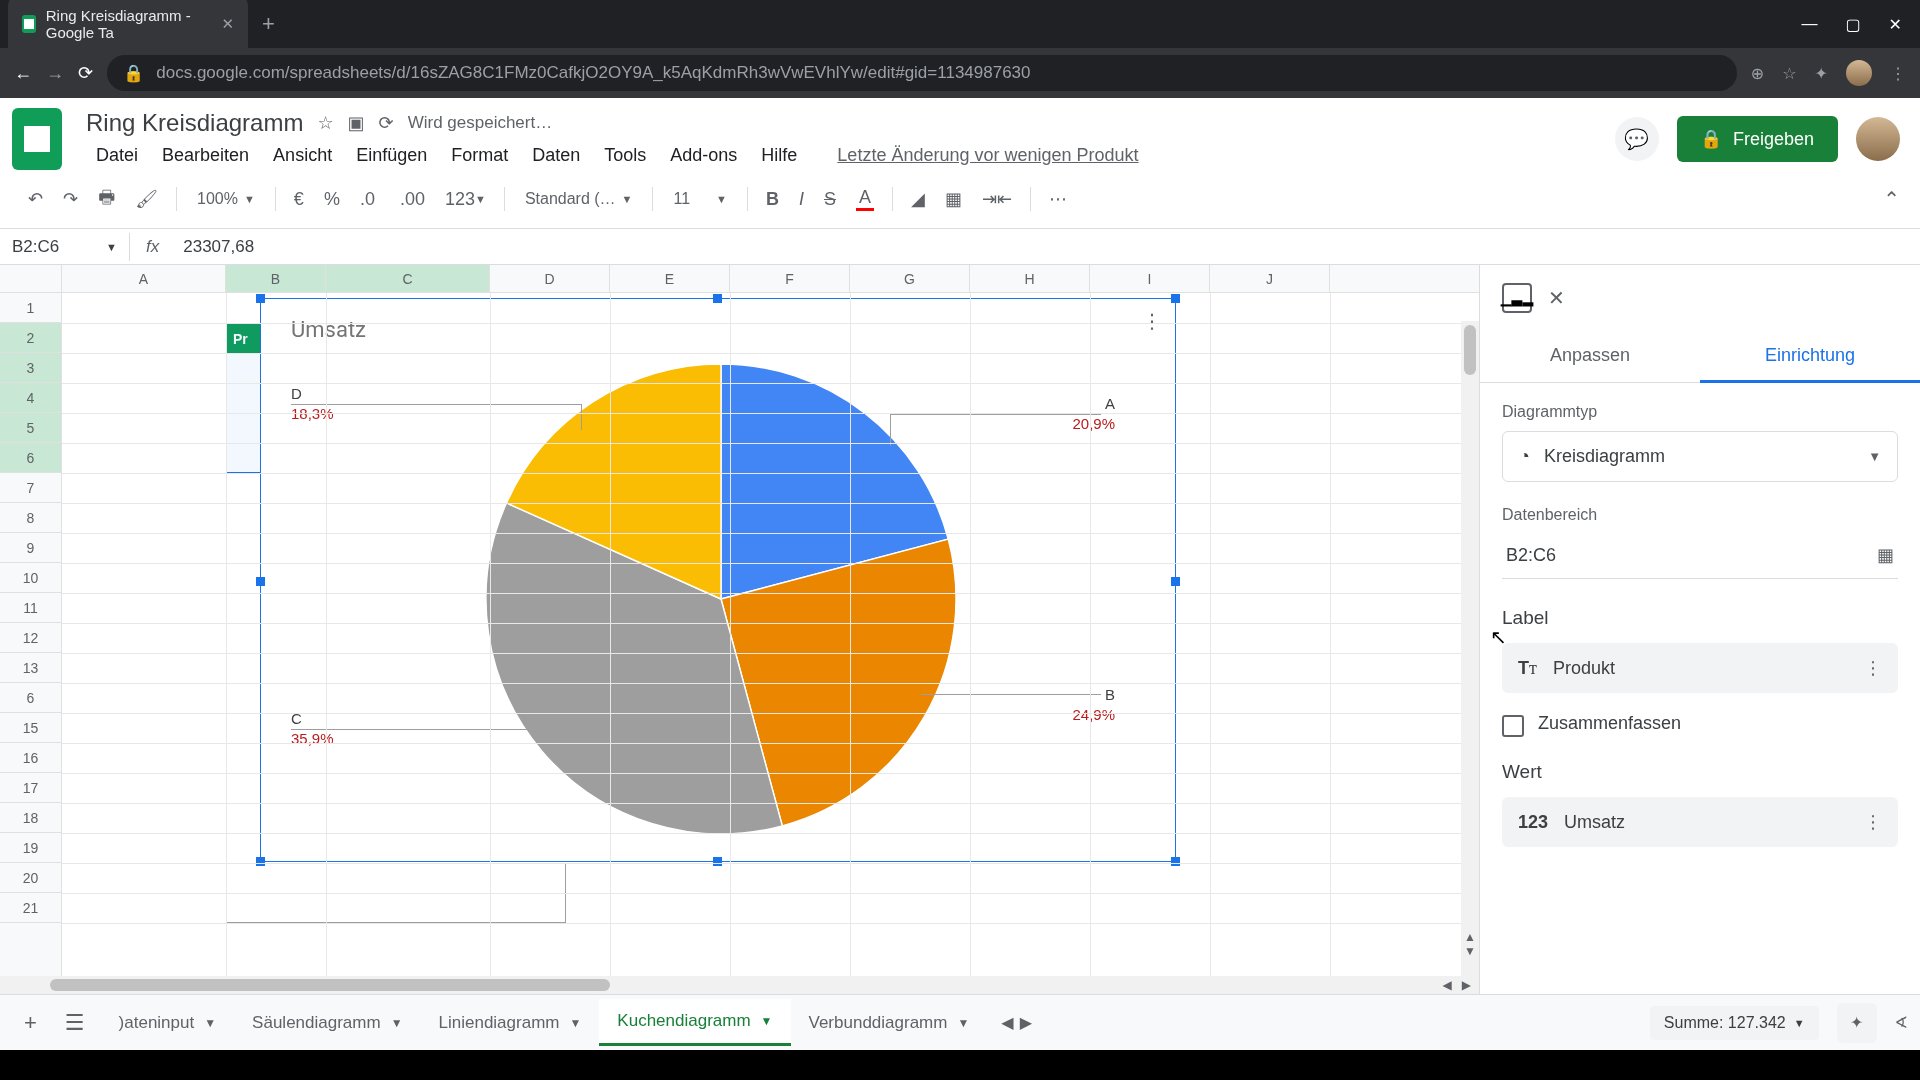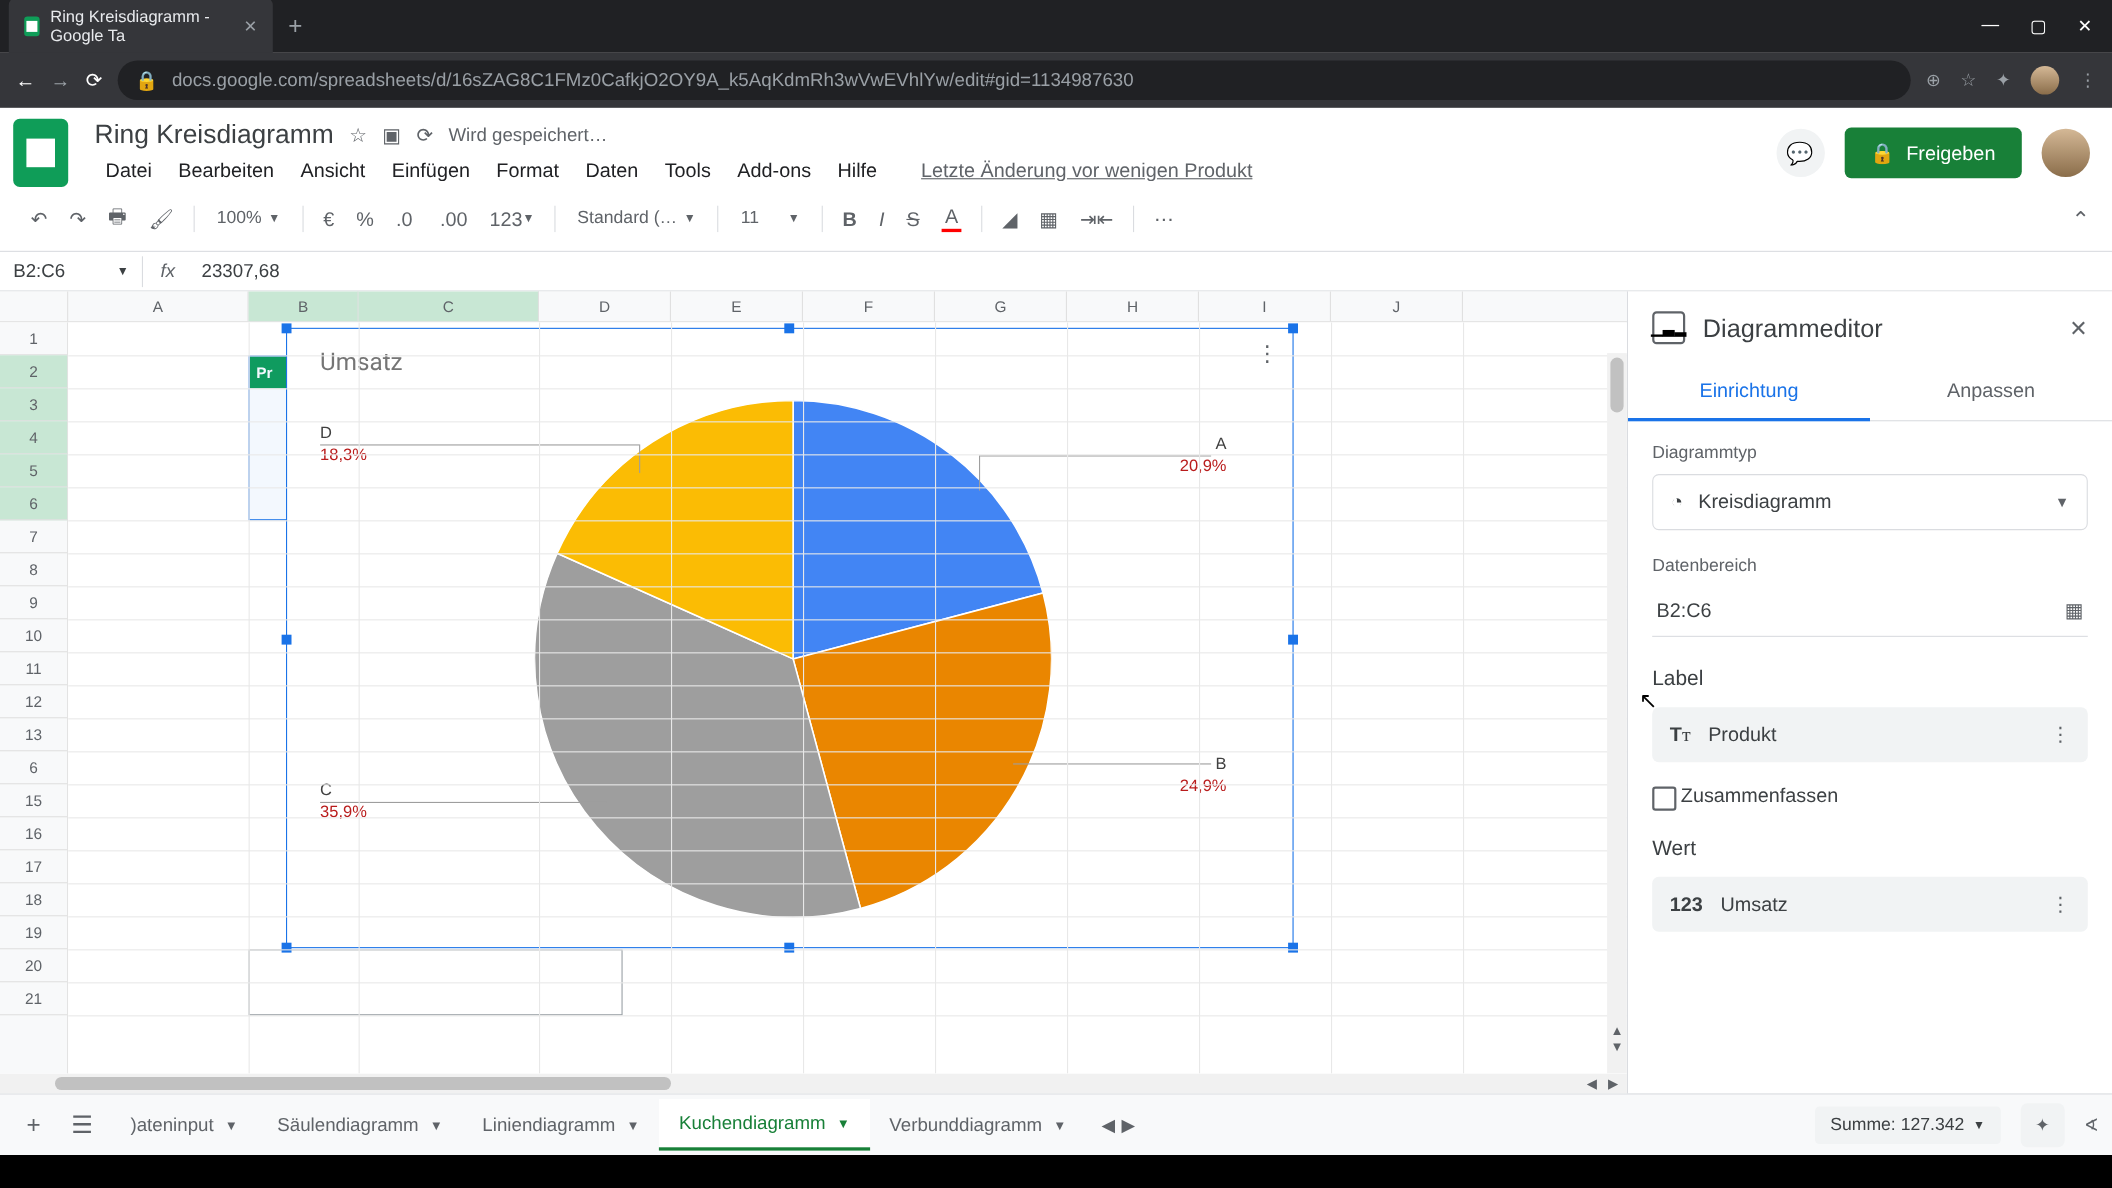--- a/index.html
+++ b/index.html
@@ -109,21 +109,21 @@
 .editor-tab.active { color:#1a73e8; border-bottom:3px solid #1a73e8; font-weight:500; }
 .editor-body { padding:20px 22px; overflow-y:auto; flex:1; }
 .ed-label { font-size:16px; color:#5f6368; margin-bottom:10px; }
 .ed-select { border:1px solid #dadce0; border-radius:6px; padding:14px 16px; display:flex; align-items:center; gap:14px; font-size:18px; color:#3c4043; margin-bottom:24px; }
 .ed-select .dd { margin-left:auto; color:#5f6368; font-size:13px; }
 .ed-input { border-bottom:1px solid #dadce0; padding:10px 4px 12px; font-size:18px; color:#3c4043; margin-bottom:28px; display:flex; align-items:center; }
 .ed-input .grid-icon { margin-left:auto; color:#5f6368; }
 .ed-section-title { font-size:19px; font-weight:500; color:#3c4043; margin-bottom:14px; }
 .ed-chip { background:#f1f3f4; border-radius:6px; padding:14px 16px; display:flex; align-items:center; gap:16px; font-size:18px; color:#3c4043; margin-bottom:20px; }
 .ed-chip .dots { margin-left:auto; color:#5f6368; }
-.ed-check { display:flex; align-items:flex-start; gap:4px; font-size:18px; color:#3c4043; margin-bottom:24px; }
+.ed-check { display:flex; align-items:flex-start; gap:14px; font-size:18px; color:#3c4043; margin-bottom:24px; }
 .checkbox { width:22px; height:22px; border:2px solid #5f6368; border-radius:3px; flex-shrink:0; margin-top:2px; }
 .cursor-arrow { position:absolute; font-size:20px; pointer-events:none; }
 </style>
 </head>
 <body>
 
 <div class="app-window">
 
   <div class="browser-tabs">
     <div class="tab">
@@ -385,26 +385,25 @@
           <div class="hscroll-thumb"></div>
         <div style="margin-left:auto; padding-right:8px; font-size:12px; color:#5f6368;">◀ &nbsp; ▶</div>
       </div>
     </div>
 
     <div class="editor-panel">
       <div class="editor-header">
         <div class="editor-icon">
             <span style="font-size:14px;">▁▃▂</span>
           </div>
-        <span class="editor-title">Diagrammeditor</span>
         <span style="font-size:20px; color:#5f6368;">✕</span>
       </div>
       <div class="editor-tabs">
+        <div class="editor-tab">Anpassen</div>
         <div class="editor-tab active">Einrichtung</div>
-        <div class="editor-tab">Anpassen</div>
       </div>
       <div class="editor-body">
         <div class="ed-label">Diagrammtyp</div>
         <div class="ed-select">
           <span>◔</span>
           <span>Kreisdiagramm</span>
           <span class="dd">▼</span>
         </div>
 
         <div class="ed-label">Datenbereich</div>

